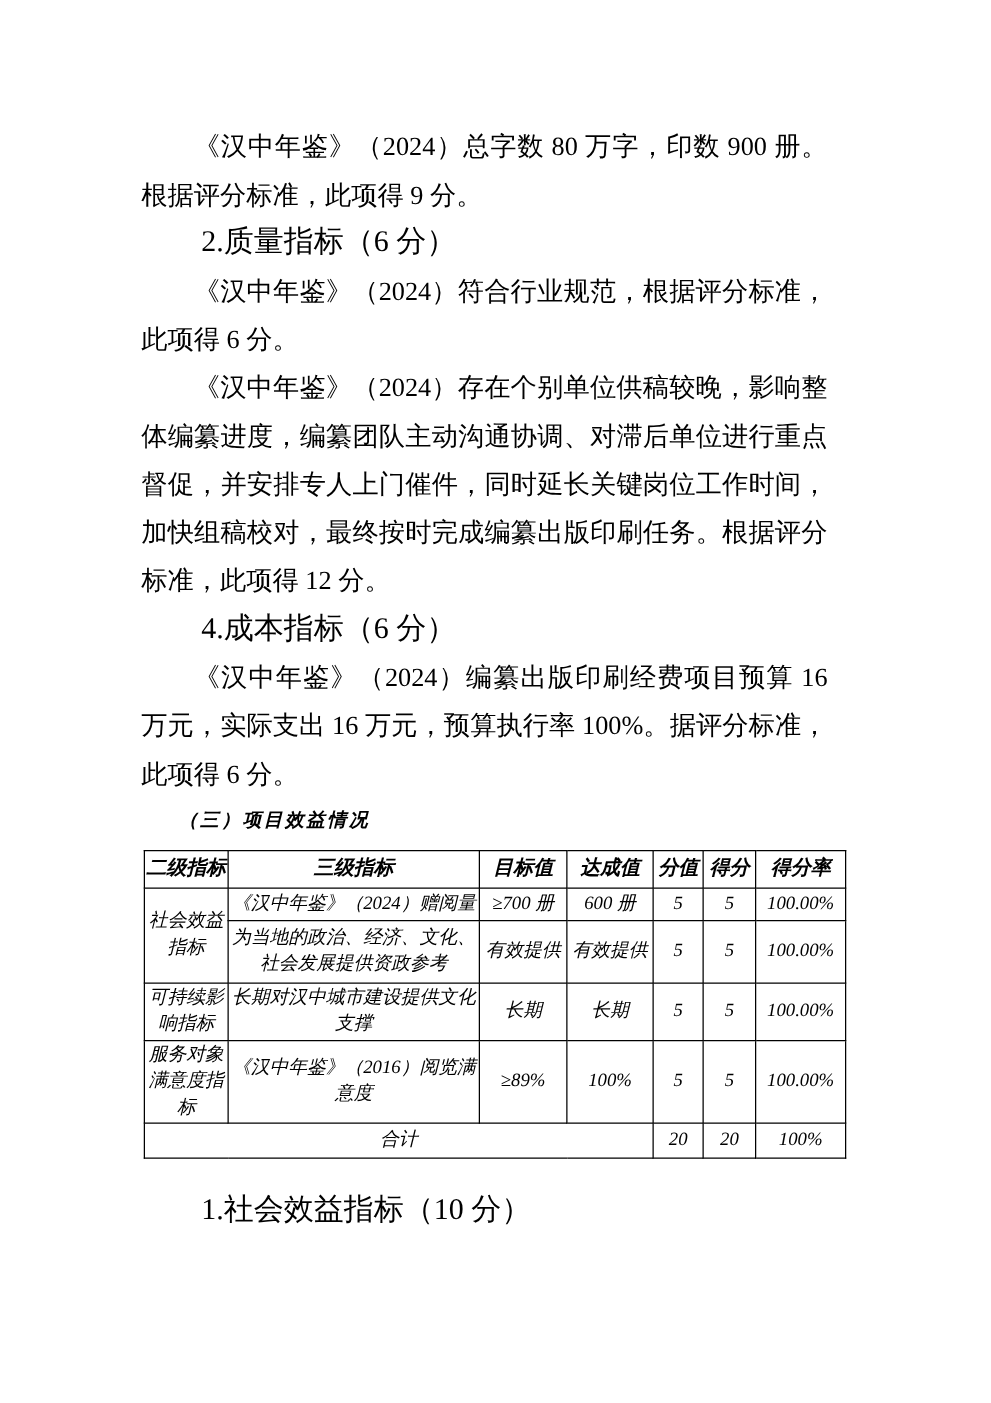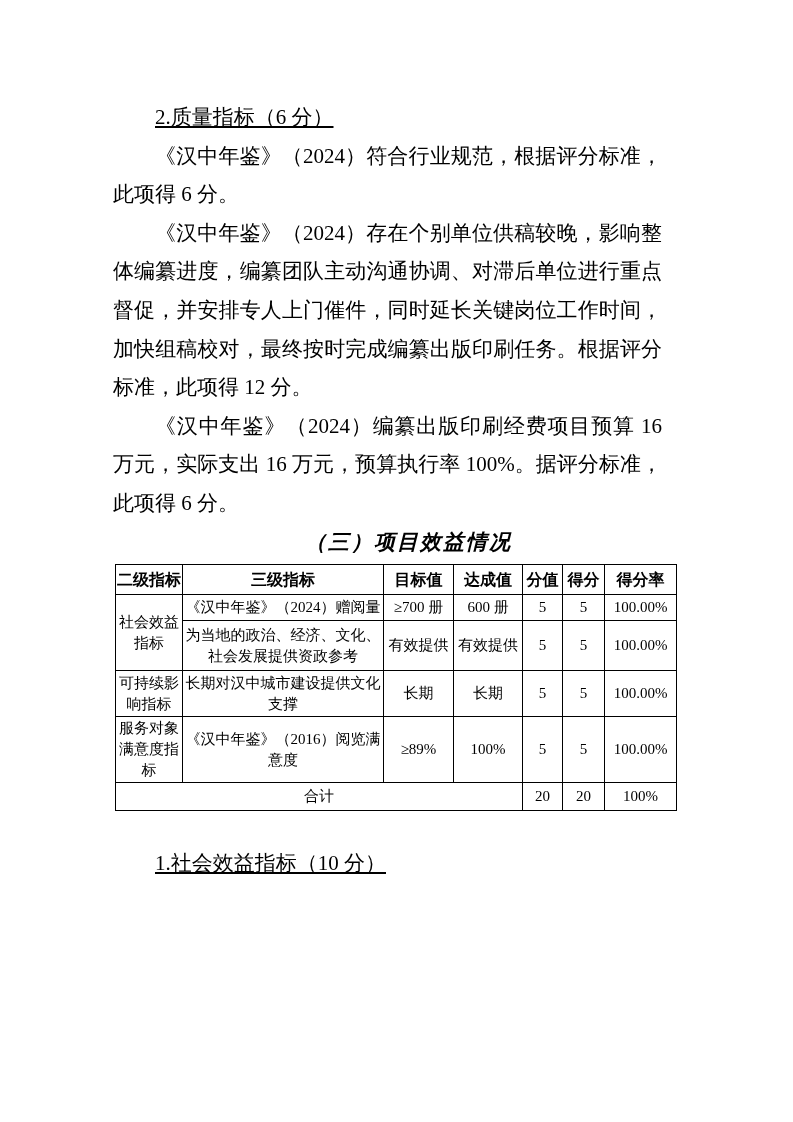--- a/index.html
+++ b/index.html
@@ -26,76 +26,77 @@
     margin: 0;
     width: 549px;
     font-size: 21px;
     line-height: 38.6px;
     text-indent: 2em;
     text-align: justify;
   }
   .line {
     margin: 0;
     width: 549px;
-    font-size: 21px;
+    font-size: 24px;
     line-height: 38.6px;
     text-indent: 2em;
-    text-decoration: underline;
   }
   .section-heading {
     margin: 0;
     width: 549px;
-    font-size: 21px;
+    font-size: 15px;
     line-height: 38.6px;
     text-indent: 2em;
     font-style: italic;
     font-weight: bold;
     letter-spacing: 2px;
-    text-align: center;
   }
   table.score-table {
     border-collapse: collapse;
     table-layout: fixed;
     width: 561px;
     margin: 3px 0 0 2px;
     font-size: 15px;
     line-height: 21px;
   }
   table.score-table th,
   table.score-table td {
     border: 1.5px solid #000000;
     padding: 0 1px;
     text-align: center;
     vertical-align: middle;
     overflow: hidden;
+    font-style: italic;
   }
   table.score-table th {
     font-size: 16px;
     font-weight: bold;
     line-height: 20px;
   }
   tr.r-head   { height: 30px; }
   tr.r-1      { height: 26px; }
   tr.r-2      { height: 50px; }
   tr.r-3      { height: 46px; }
   tr.r-4      { height: 66px; }
   tr.r-total  { height: 28px; }
   .after-table {
-    margin-top: 33px;
+    margin-top: 22px;
   }
 </style>
 </head>
 <body>
 
 <div class="page">
   <div class="content">
 
+    <p class="para">《汉中年鉴》（2024）总字数 80 万字，印数 900 册。根据评分标准，此项得 9 分。</p>
     <p class="line">2.质量指标（6 分）</p>
     <p class="para">《汉中年鉴》（2024）符合行业规范，根据评分标准，此项得 6 分。</p>
     <p class="para">《汉中年鉴》（2024）存在个别单位供稿较晚，影响整体编纂进度，编纂团队主动沟通协调、对滞后单位进行重点督促，并安排专人上门催件，同时延长关键岗位工作时间，加快组稿校对，最终按时完成编纂出版印刷任务。根据评分标准，此项得 12 分。</p>
+    <p class="line">4.成本指标（6 分）</p>
     <p class="para">《汉中年鉴》（2024）编纂出版印刷经费项目预算 16 万元，实际支出 16 万元，预算执行率 100%。据评分标准，此项得 6 分。</p>
     <p class="section-heading">（三）项目效益情况</p>
 
     <table class="score-table">
       <colgroup>
         <col style="width:67px">
         <col style="width:201px">
         <col style="width:70px">
         <col style="width:69px">
         <col style="width:40px">

